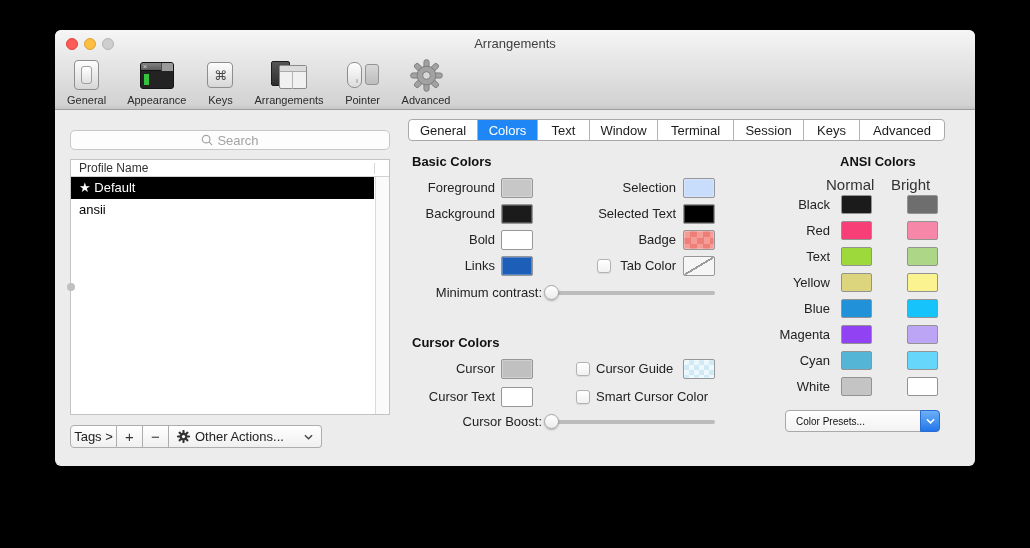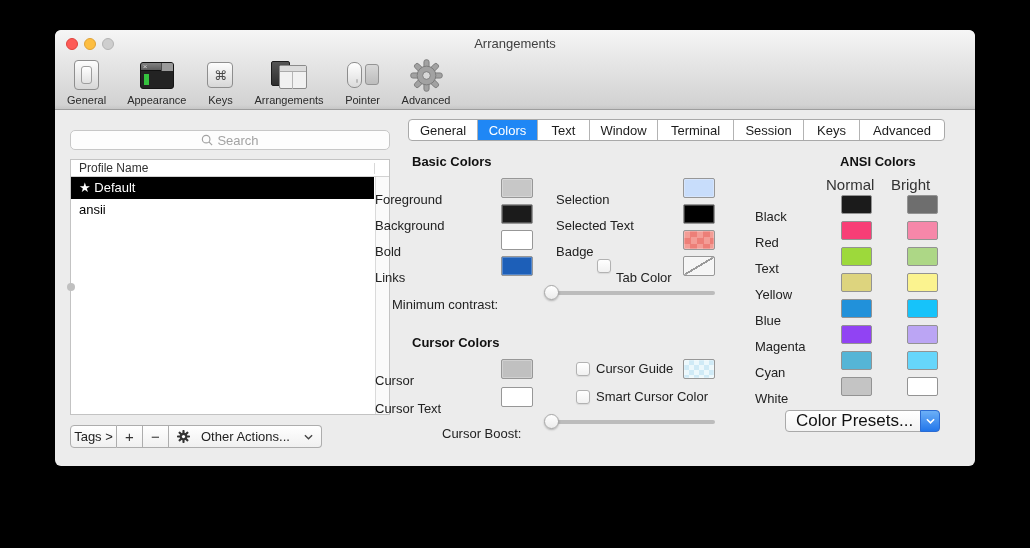--- a/index.html
+++ b/index.html
@@ -68,44 +68,44 @@
           width:calc(100% - 15px); white-space:nowrap; }
   .prow.selected { background:#000000; color:#fff; }
   .split-dot { position:absolute; left:12px; top:253px; width:8px; height:8px; border-radius:50%;
                background:#c0c0c0; }
   .footerbar { position:absolute; left:15px; top:395px; height:23px; display:flex; }
   .fbtn { height:23px; background:linear-gradient(#ffffff,#f0f0f0); border:1px solid #adadad;
           font-size:13px; color:#222; display:flex; align-items:center; justify-content:center; }
   .fbtn + .fbtn { border-left:none; }
   .fb-first { border-radius:4px 0 0 4px; width:47px; }
   .fb-plus, .fb-minus { width:26px; font-size:15px; color:#333; }
-  .fb-other { border-radius:0 4px 4px 0; width:153px; gap:11px; justify-content:center; padding:0 8px; }
+  .fb-other { border-radius:0 4px 4px 0; width:153px; gap:5px; justify-content:center; padding:0 8px; }
   .fb-other .chev { margin-left:auto; }
   
   .tabstrip { position:absolute; left:353px; top:89px; width:537px; height:22px; display:flex;
               background:#fff; border:1px solid #a9a9a9; border-radius:4px; overflow:hidden; }
   .tab { font-size:13px; color:#1c1c1c; display:flex; align-items:center; justify-content:center;
          border-left:1px solid #b3b3b3; }
   .tab:first-child { border-left:none; }
   .tab.selected { background:#1f87f5; color:#fff; }
   .h1 { position:absolute; font-size:13px; font-weight:bold; color:#111; }
-  .clabel { position:absolute; font-size:13px; color:#222; text-align:left; line-height:20px; height:20px;margin-top:12px; }
+  .clabel { position:absolute; font-size:13px; color:#222; text-align:right; line-height:20px; height:20px; }
   .llabel { position:absolute; font-size:13px; color:#222; line-height:20px; height:20px; }
   .swatch { position:absolute; width:32px; height:20px; border:1px solid #979797; border-radius:2px;
             box-shadow:inset 0 0 0 1px rgba(255,255,255,.25); }
   .aswatch { position:absolute; width:31px; height:19px; border:1px solid #939393; border-radius:2px; }
   .checkbox { position:absolute; width:14px; height:14px; border-radius:3px; border:1px solid #b2b2b2;
               background:linear-gradient(#ffffff,#f1f1f1); box-shadow:0 1px 1px rgba(0,0,0,.08); }
   .slider-track { position:absolute; height:4px; border-radius:2px; background:#bcbcbc; }
   .slider-knob { position:absolute; width:15px; height:15px; border-radius:50%;
                  background:linear-gradient(#ffffff,#ececec); border:1px solid #a6a6a6;
                  box-shadow:0 1px 2px rgba(0,0,0,.25); }
   .colhdr { position:absolute; font-size:15px; color:#333; text-align:left; }
   .presets { position:absolute; left:730px; top:380px; width:155px; height:22px; border-radius:4px;
-             border:1px solid #a9a9a9; background:linear-gradient(#ffffff,#f2f2f2); font-size:17px; color:#111;
+             border:1px solid #a9a9a9; background:linear-gradient(#ffffff,#f2f2f2); font-size:10px; color:#111;
              display:flex; align-items:center; padding-left:10px; }
   .presets .cap { position:absolute; right:-1px; top:-1px; width:20px; height:22px; border-radius:0 4px 4px 0;
                   background:linear-gradient(#6cb0f7,#2276ea); border:1px solid #2b6cd3;
                   display:flex; align-items:center; justify-content:center; }
   .tabcolor-none { background:
       linear-gradient(to bottom right, rgba(0,0,0,0) 47%, #9a9a9a 47%, #9a9a9a 53%, rgba(0,0,0,0) 53%),
       #f5f5f5; }
 </style>
 </head>
 <body>

